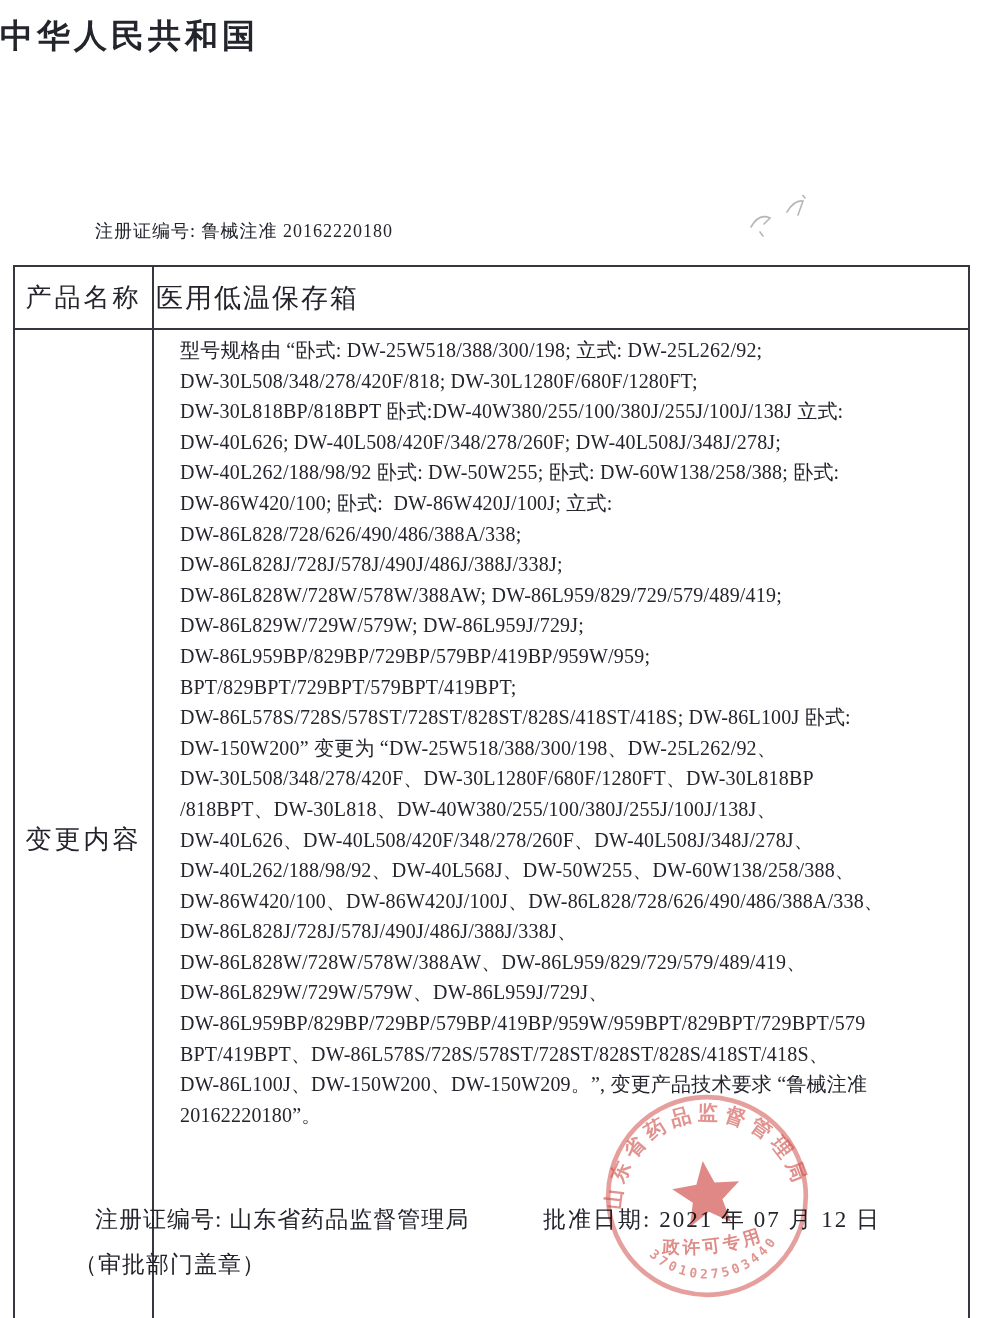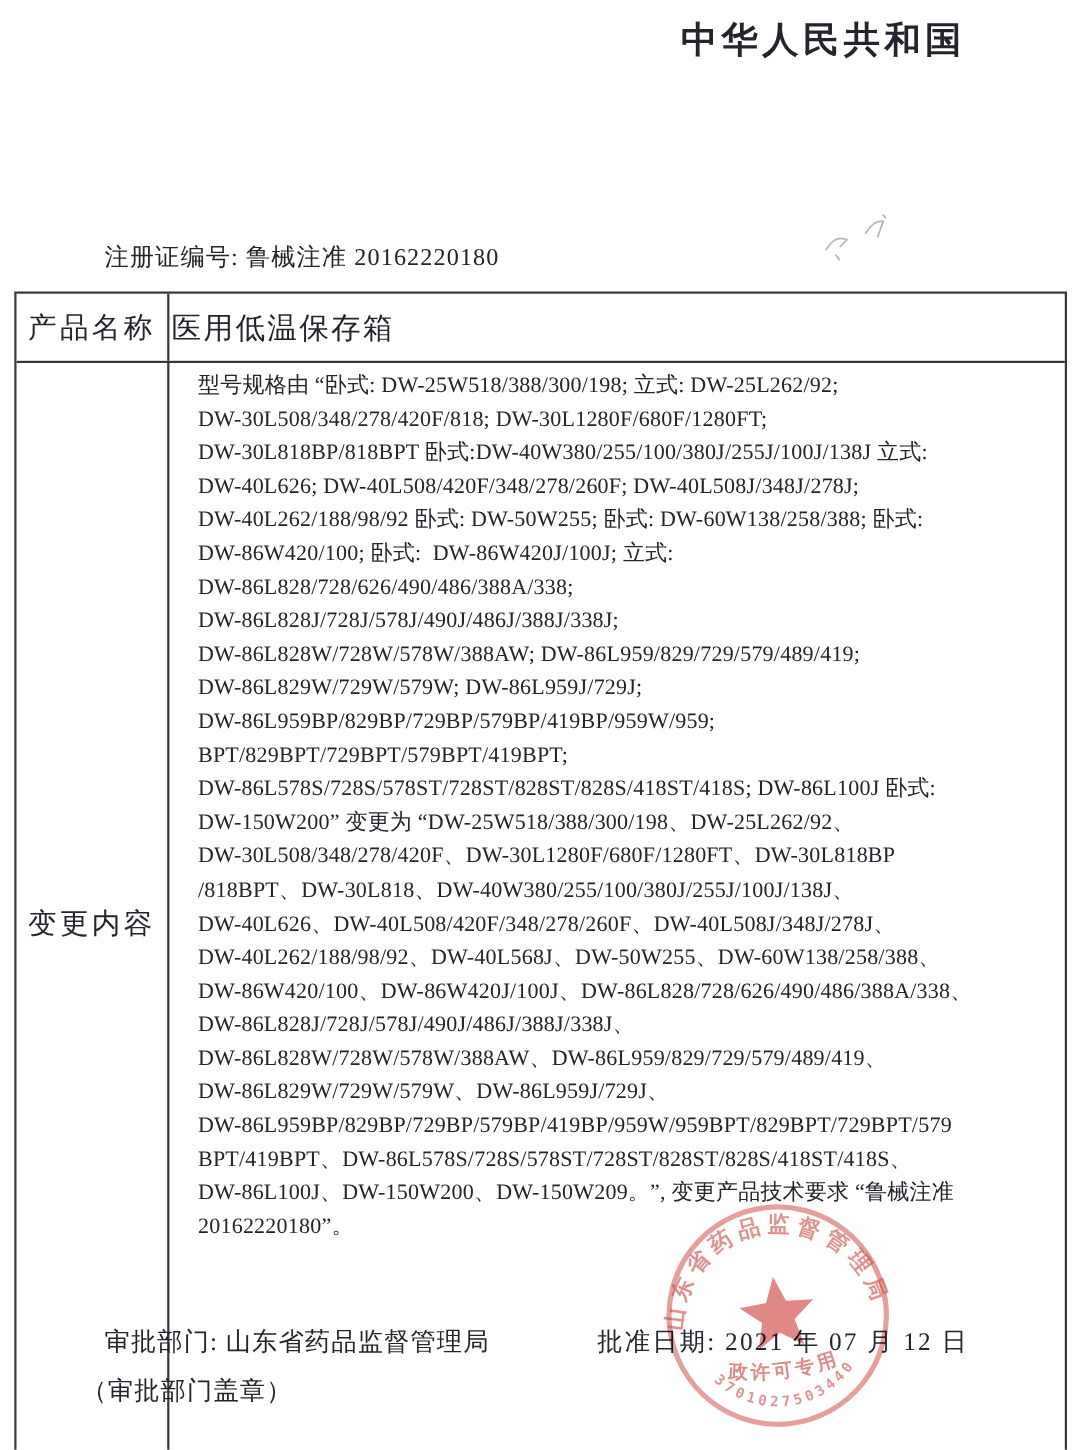--- a/index.html
+++ b/index.html
@@ -2,24 +2,24 @@
 <html><head>
 <meta charset="utf-8">
 <style>
   * { margin: 0; padding: 0; box-sizing: border-box; }
   html, body { width: 990px; height: 1318px; background: #ffffff; overflow: hidden; }
   body {
     position: relative;
     font-family: "Liberation Serif", "DejaVu Serif", serif;
     color: #23242c;
   }
-  .title-block { position: absolute; top: 14px; left: 0; width: 878px; text-align: right; }
+  .title-block { position: absolute; top: 14px; left: 0; width: 878px; text-align: left; }
   .title-line1 { font-size: 33px; font-weight: 600; letter-spacing: 4px; }
   .title-line2 { font-size: 33px; font-weight: 600; letter-spacing: 3px; margin-top: 14px; }
-  .reg-line { position: absolute; left: 95px; top: 219px; font-size: 22px; letter-spacing: 1px; }
+  .reg-line { position: absolute; left: 95px; top: 219px; font-size: 18px; letter-spacing: 1px; }
 
   .scribble { position: absolute; left: 745px; top: 195px; }
 
   .doc-table {
     position: absolute; left: 13px; top: 265px; width: 957px; height: 1149px;
     border: 2.5px solid #35363e;
     display: flex; flex-direction: column; justify-content: space-between;
   }
   .t-row { display: flex; border-bottom: 2.5px solid #35363e; }
   .t-row:last-child { border-bottom: none; }
@@ -79,21 +79,21 @@
     </div>
   </div>
 
   <div class="t-row row-note">
     <div class="label-cell">备　注</div>
     <div class="content-cell">本文件与“医用低温保存箱”注册证共同使用。</div>
   </div>
 
 </div>
 
-<div class="footer-dept">审批部门: 山东省药品监督管理局</div>
+<div class="footer-dept">注册证编号: 山东省药品监督管理局</div>
 <div class="footer-date">批准日期: 2021 年 07 月 12 日</div>
 <div class="footer-seal-note">（审批部门盖章）</div>
 
 <svg class="stamp" viewBox="0 0 200 200">
   <defs>
     <path id="arcTop" d="M 17,130 A 85,85 0 1 1 183,130" fill="none"></path>
     <path id="arcMid" d="M 42,146 Q 100,162 158,146" fill="none"></path>
     <path id="arcBot" d="M 36,148 A 81,81 0 0 0 164,148" fill="none"></path>
   </defs>
   <circle cx="100" cy="100" r="95" fill="none" stroke="rgba(203,62,56,0.55)" stroke-width="4.5"></circle>

